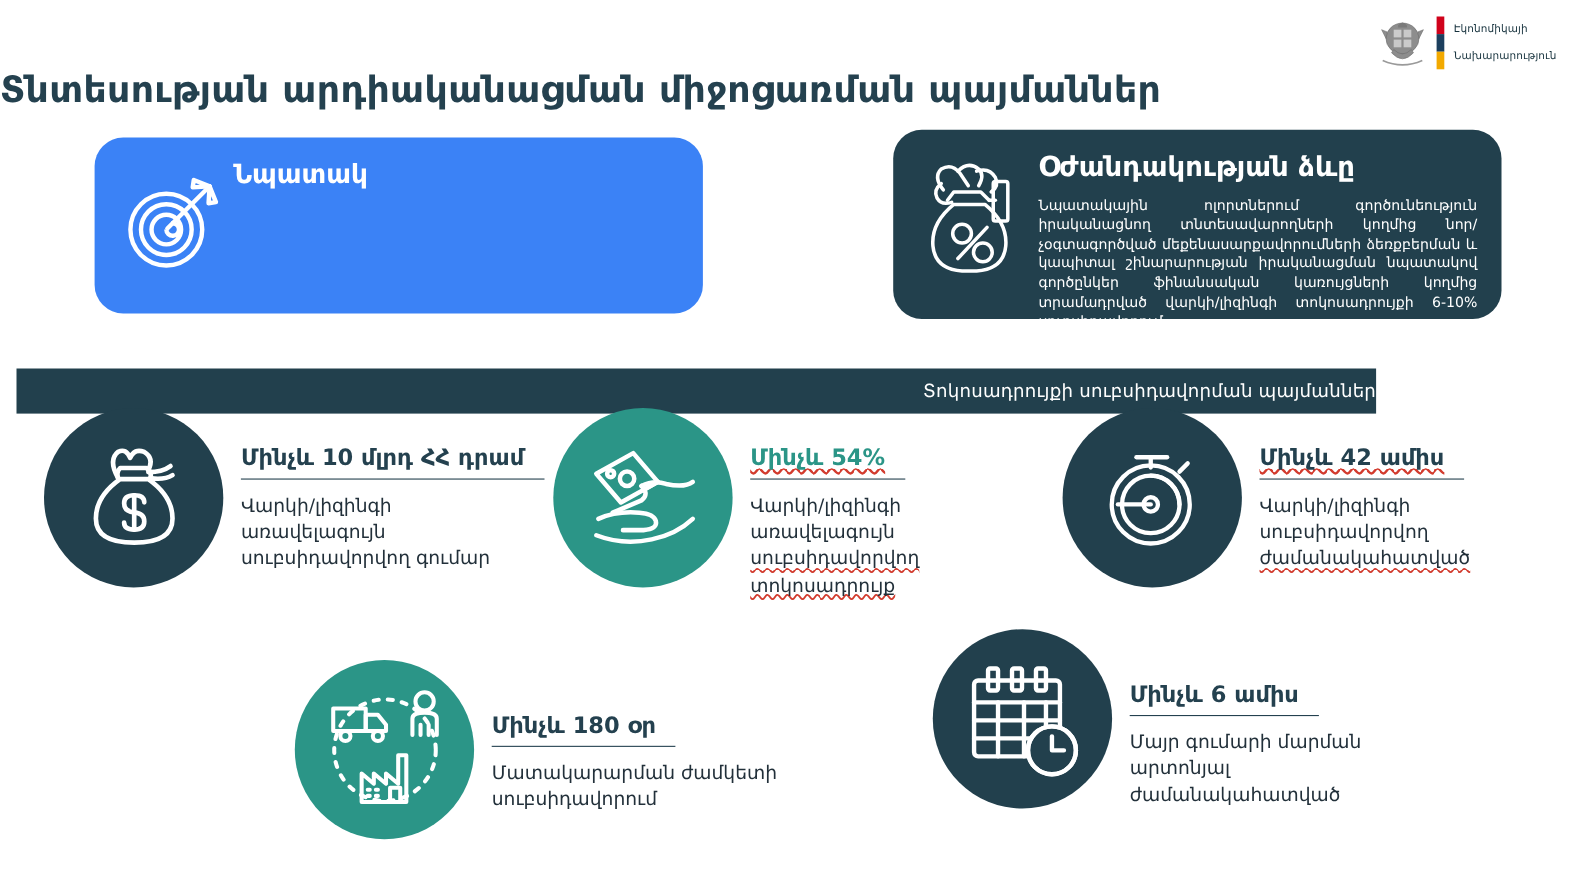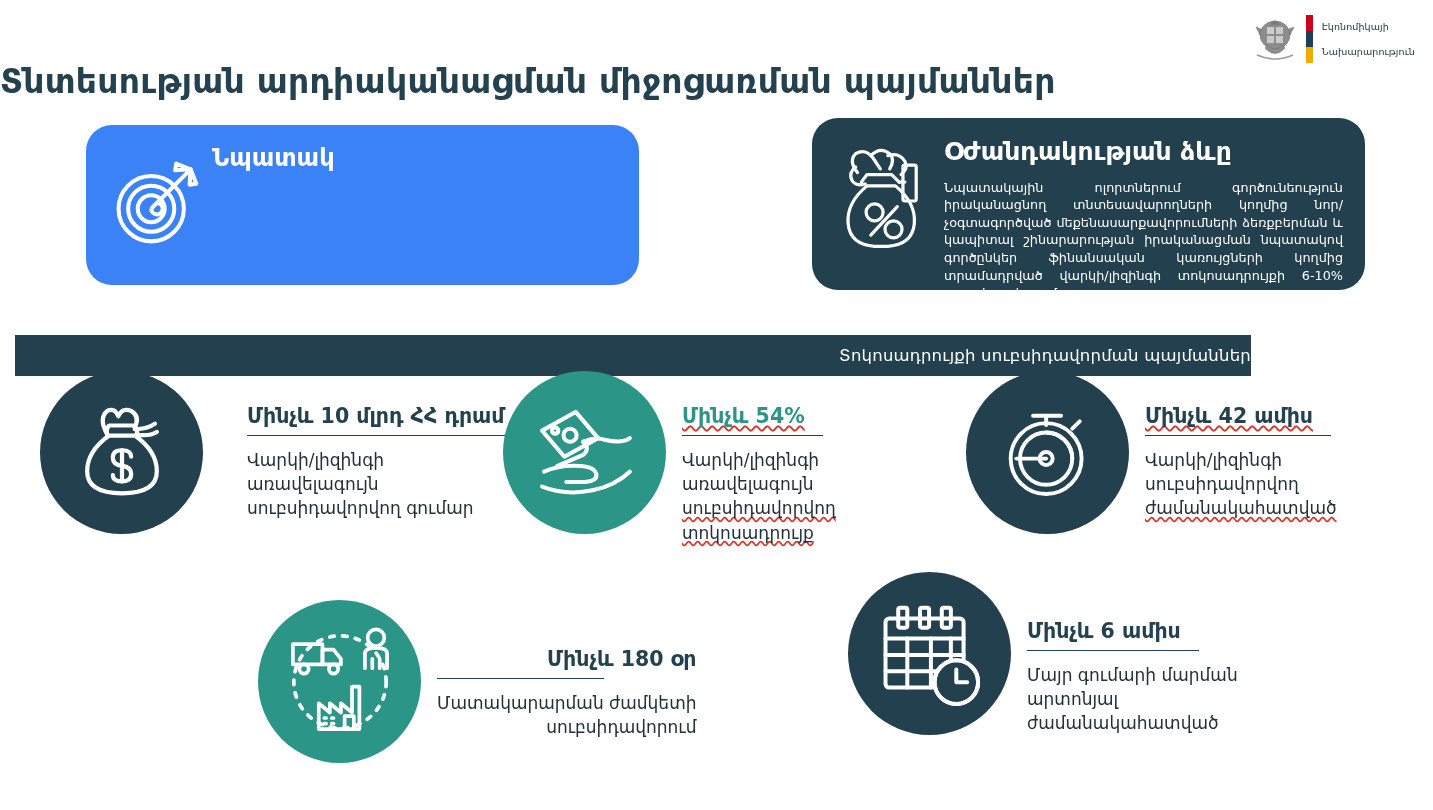--- a/index.html
+++ b/index.html
@@ -68,24 +68,24 @@
   .feat-rule{height:1.6px;background:#24414f;margin:0 0 12px 0;}
   .feat-sub{font-size:17px;line-height:1.42;color:#22303a;max-width:265px;}
 
   
   .sq{
     text-decoration:underline wavy #d23b2e;
     text-decoration-skip-ink:none;
     text-underline-offset:2px;
   }
 
-  .f1{left:40px;top:371px;gap:28px;}
+  .f1{left:40px;top:371px;}
   .f2{left:503px;top:371px;}
   .f3{left:966px;top:371px;}
-  .f4{left:258px;top:600px;text-align:right;}
+  .f4{left:268px;top:600px;}
   .f5{left:848px;top:572px;}
 
   .f4 .feat-circle,.f5 .feat-circle{width:163px;height:163px;}
   .f4 .feat-body,.f5 .feat-body{padding-top:48px;}
 
   svg{display:block;}
 </style>
 </head>
 <body>
 

